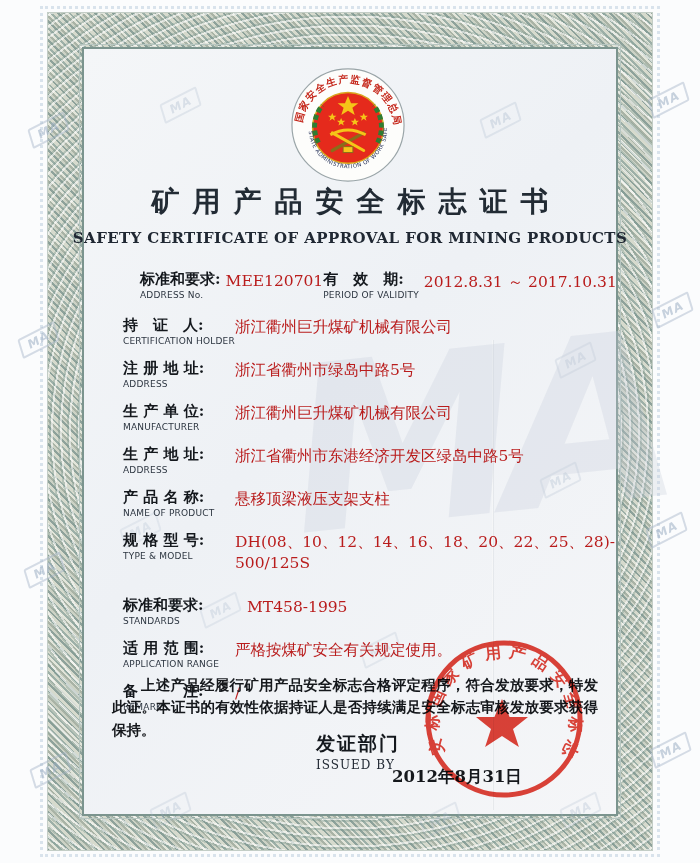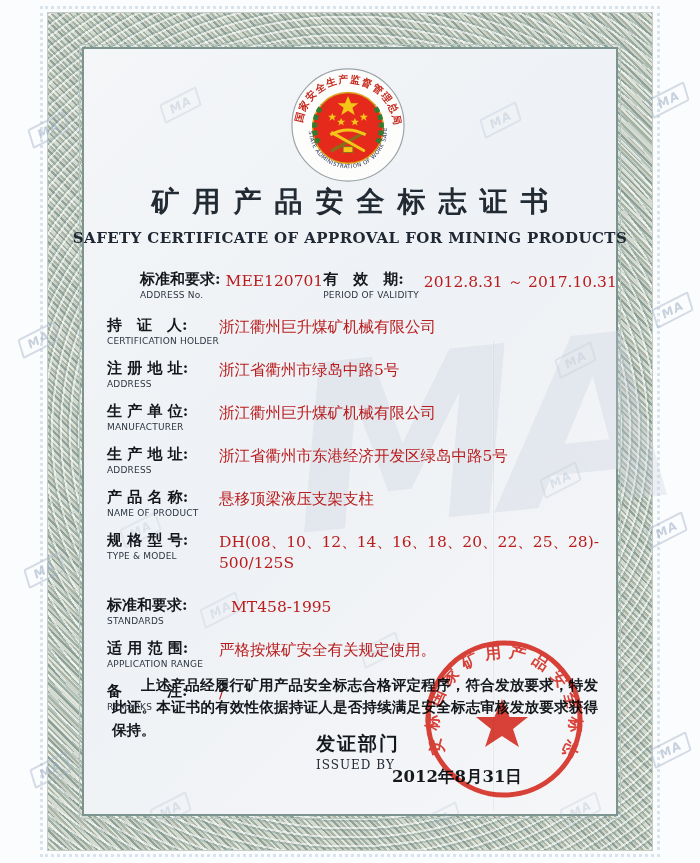--- a/index.html
+++ b/index.html
@@ -82,21 +82,21 @@
     font-family:"DejaVu Sans",sans-serif;white-space:nowrap;letter-spacing:.2px;
   }
   .val{
     font-size:15.5px;color:#b91c1c;font-family:"DejaVu Serif",serif;
     white-space:nowrap;
   }
   .hdr-row{position:absolute;left:140px;top:270px;width:460px;display:flex;}
   .hdr-field{display:flex;align-items:flex-start;}
   .hdr-field .val{margin-left:5px;margin-top:2px;}
   .hdr-approval{width:262px;}
-  .content{position:absolute;left:107px;top:316px;width:470px;}
+  .content{position:absolute;left:123px;top:316px;width:470px;}
   .row{display:flex;align-items:flex-start;margin-bottom:13px;}
   .row .lblblk{width:112px;flex:none;}
   .row .val{margin-top:1px;line-height:1.35;}
   .row.gap-lg{margin-top:22px;gap:12px;}
   .row.gap-md{margin-top:9px;}
   .val .v2{display:block;}
   
   .declaration{
     position:absolute;left:112px;top:674px;width:486px;
     font-size:14.5px;line-height:1.55;color:#15181c;

